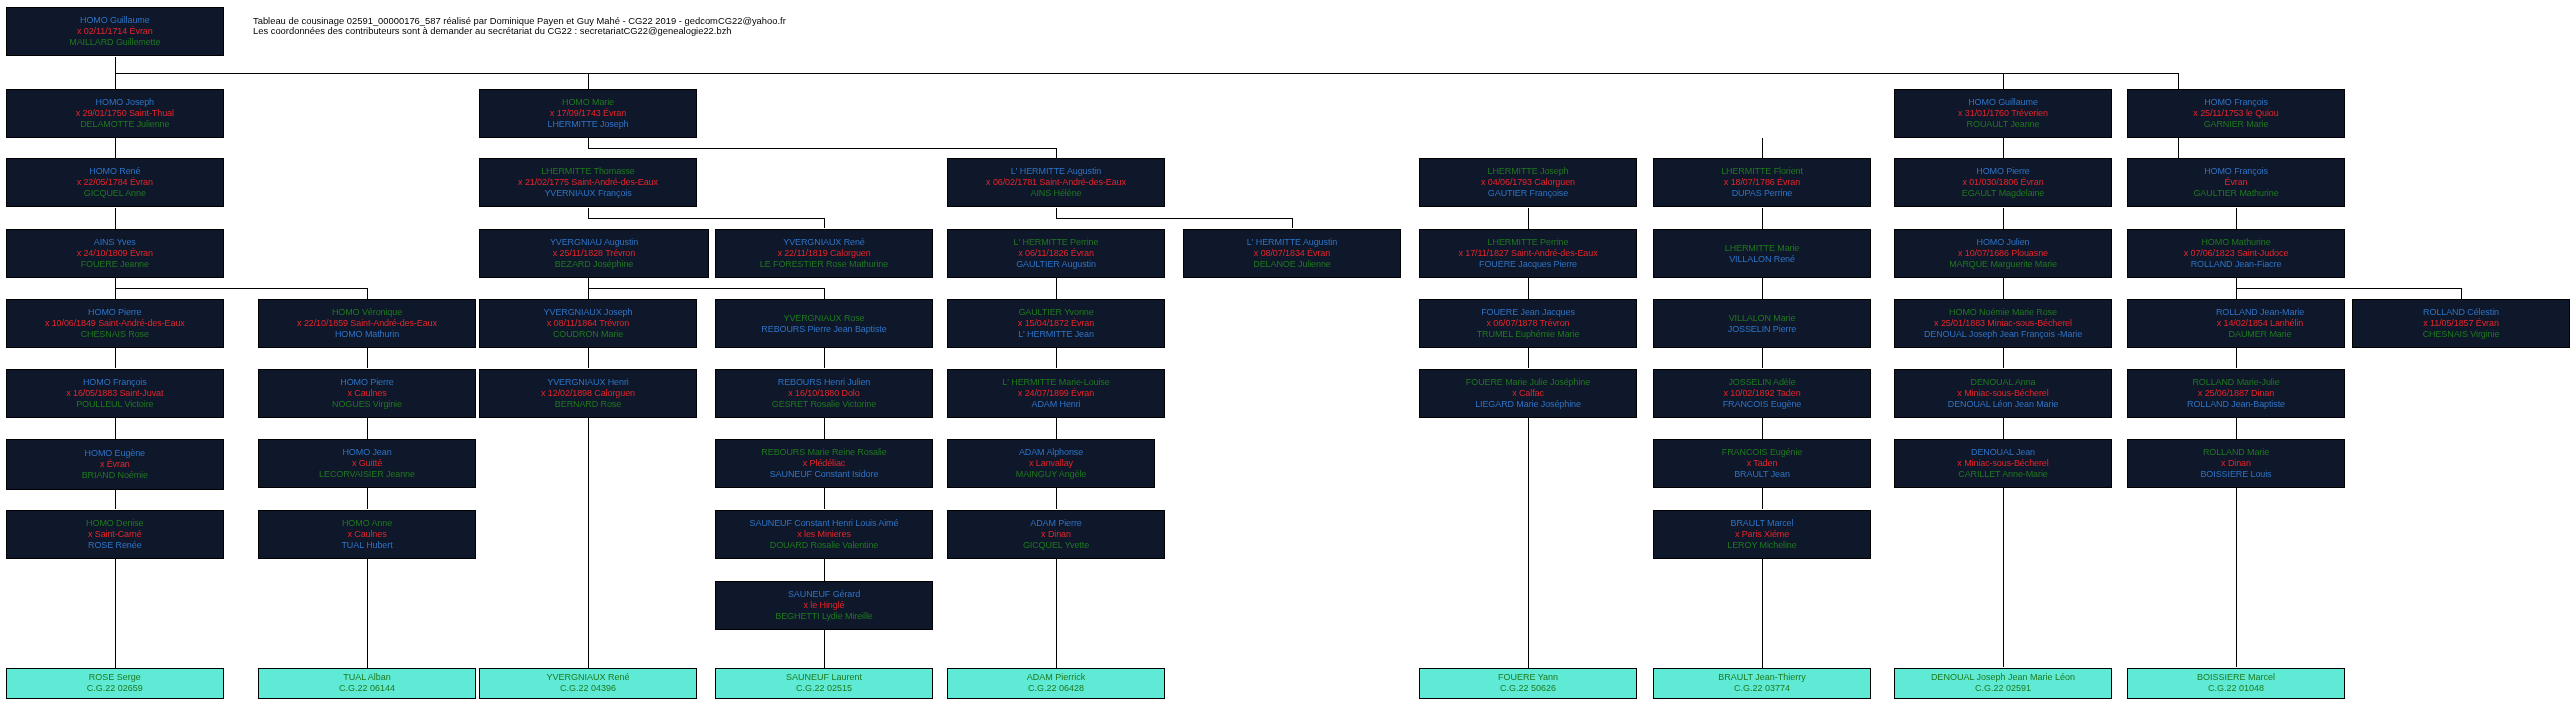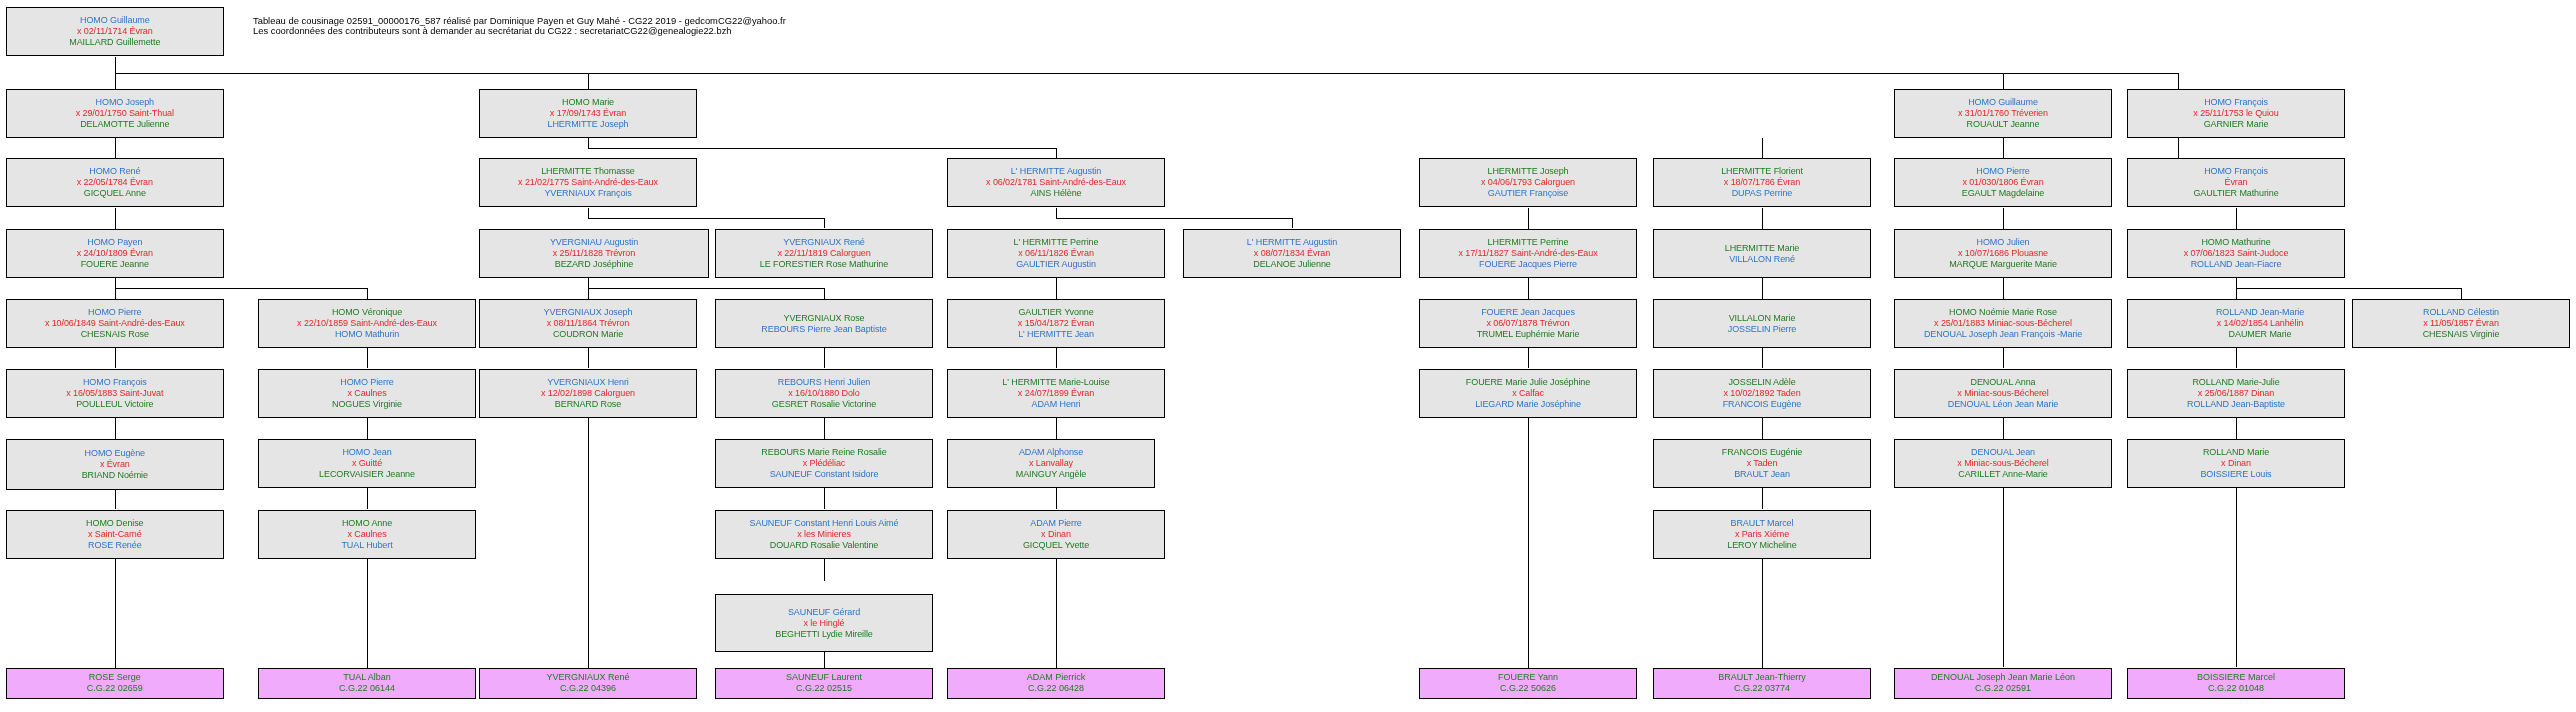--- a/index.html
+++ b/index.html
@@ -1,36 +1,36 @@
 <!DOCTYPE html>
 <html style="font-size:11.6px"><head>
 <meta charset="utf-8">
 <style>
   html,body{margin:0;padding:0;background:#ffffff;}
   body{font-family:"Liberation Sans",sans-serif;}
   #root{position:relative;width:2576px;height:712px;background:#fff;overflow:hidden;}
 
   .hdr{position:absolute;color:#000;font-size:9.4px;line-height:11px;white-space:nowrap;}
 
-  .node{position:absolute;box-sizing:border-box;border:1.2px solid #000;background:#e5e5e5;
+  .node{position:absolute;box-sizing:border-box;border:1.2px solid #000;background:#0f172a;
         display:flex;flex-direction:column;align-items:center;justify-content:center;
         overflow:hidden;}
   .node .l{width:100%;text-align:center;white-space:nowrap;font-size:9px;line-height:11px;
            letter-spacing:-0.1px;}
   .n-blue{color:#2e74c6;}
   .n-green{color:#1f7a1f;}
 
   
   .mid{color:#e8252a;}
 
   .lnk{position:absolute;background:#000;}
   .lnk.v{width:1.2px;}
   .lnk.h{height:1.2px;}
 
-  .term{position:absolute;box-sizing:border-box;border:1.2px solid #000;background:#f0abfc;
+  .term{position:absolute;box-sizing:border-box;border:1.2px solid #000;background:#5eead4;
         display:flex;flex-direction:column;align-items:center;justify-content:center;}
   .term .l{width:100%;text-align:center;white-space:nowrap;font-size:9px;line-height:11px;}
 </style>
 </head>
 <body>
 
 <div id="root">
 
   <div class="hdr" style="left:253px;top:14.5px;">Tableau de cousinage 02591_00000176_587 réalisé par Dominique Payen et Guy Mahé - CG22 2019 - gedcomCG22@yahoo.fr</div>
   <div class="hdr" style="left:253px;top:25.4px;">Les coordonnées des contributeurs sont à demander au secrétariat du CG22 :  secretariatCG22@genealogie22.bzh</div>
@@ -163,21 +163,21 @@
         <div class="l n-blue">HOMO Pierre</div>
         <div class="l mid">x 01/030/1806 Évran</div>
         <div class="l n-green">EGAULT Magdelaine</div>
       </div>
       <div class="node" style="left: 2127px; top: 158px; width: 218px; height: 49px;">
         <div class="l n-blue">HOMO François</div>
         <div class="l mid">Évran</div>
         <div class="l n-green">GAULTIER Mathurine</div>
       </div>
       <div class="node" style="left: 5.8px; top: 229px; width: 218px; height: 49px;">
-        <div class="l n-blue">HOMO Payen</div>
+        <div class="l n-blue">AINS Yves</div>
         <div class="l mid">x 24/10/1809 Évran</div>
         <div class="l n-green">FOUERE Jeanne</div>
       </div>
       <div class="node" style="left: 479px; top: 229px; width: 230px; height: 49px;">
         <div class="l n-blue">YVERGNIAU Augustin</div>
         <div class="l mid">x 25/11/1828 Trévron</div>
         <div class="l n-green">BEZARD Joséphine</div>
       </div>
       <div class="node" style="left: 715px; top: 229px; width: 218px; height: 49px;">
         <div class="l n-blue">YVERGNIAUX René</div>
@@ -362,21 +362,21 @@
       <div class="node" style="left: 947px; top: 510px; width: 218px; height: 49px;">
         <div class="l n-blue">ADAM Pierre</div>
         <div class="l mid">x            Dinan</div>
         <div class="l n-green">GICQUEL Yvette</div>
       </div>
       <div class="node" style="left: 1653px; top: 510px; width: 218px; height: 49px;">
         <div class="l n-blue">BRAULT Marcel</div>
         <div class="l mid">x          Paris Xiéme</div>
         <div class="l n-green">LEROY Micheline</div>
       </div>
-      <div class="node" style="left: 715px; top: 594px; width: 218px; height: 58px;">
+      <div class="node" style="left: 715px; top: 581px; width: 218px; height: 49px;">
         <div class="l n-blue">SAUNEUF Gérard</div>
         <div class="l mid">x         le Hinglé</div>
         <div class="l n-green">BEGHETTI Lydie Mireille</div>
       </div>
     </div>
   <div id="terms-layer">
       <div class="term" style="left: 5.8px; top: 668px; width: 218px; height: 30.5px;">
         <div class="l n-green">ROSE Serge</div>
         <div class="l n-green">C.G.22 02659</div>
       </div>

